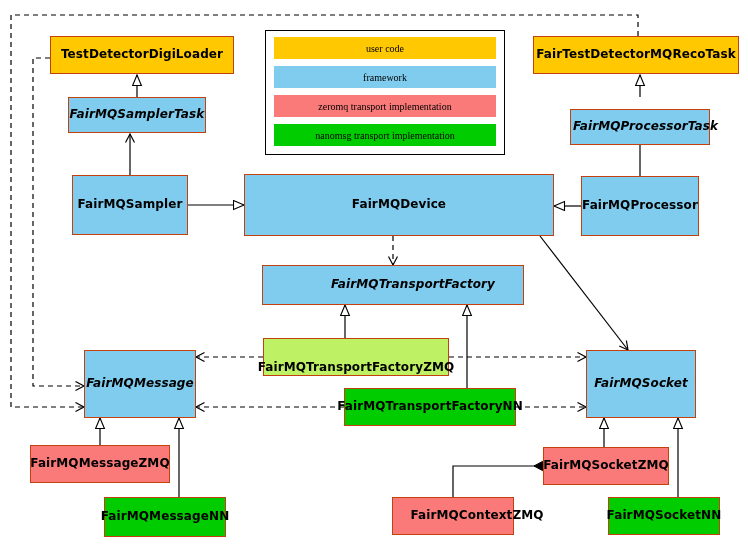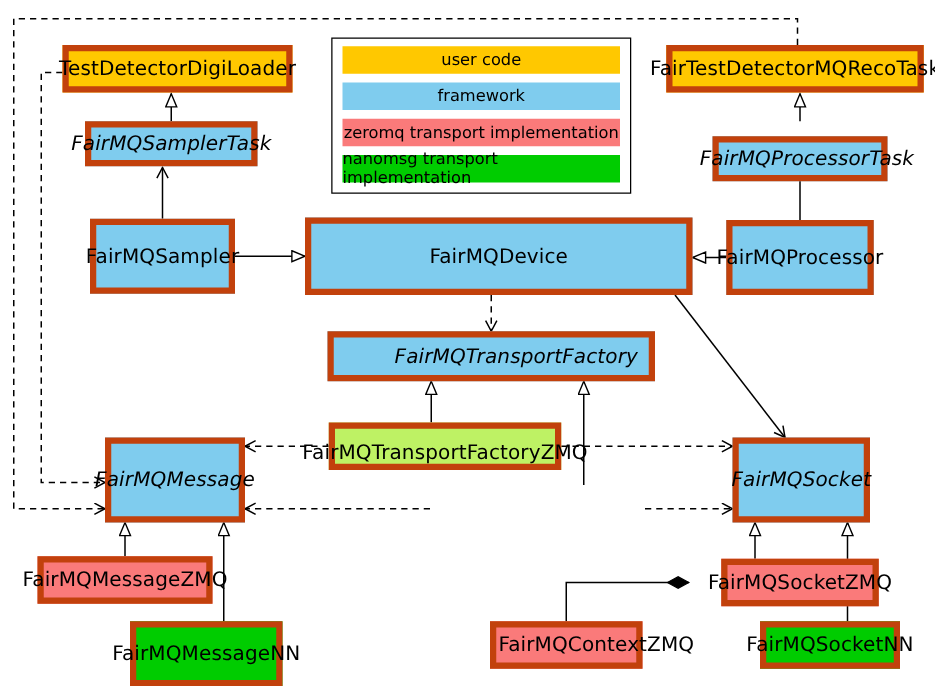--- a/index.html
+++ b/index.html
@@ -1,29 +1,29 @@
 <!DOCTYPE html>
 <html><head>
 <meta charset="utf-8">
 <style>
   html,body{margin:0;padding:0;background:#ffffff;}
   body{width:748px;height:549px;overflow:hidden;
        font-family:"DejaVu Sans","Liberation Sans",sans-serif;}
   #stage{position:relative;width:748px;height:549px;background:#fff;}
   svg#edges{position:absolute;left:0;top:0;width:748px;height:549px;}
-  .node{position:absolute;box-sizing:border-box;border:5px solid #c2410c;
+  .node{position:absolute;box-sizing:border-box;border:1px solid #c2410c;
         display:flex;align-items:center;justify-content:center;
-        text-align:center;font-weight:normal;font-size:16px;color:#000;
+        text-align:center;font-weight:bold;font-size:12px;color:#000;
         line-height:1.15;letter-spacing:.1px;}
   .node.italic{font-style:italic;}
   .legend-box{position:absolute;box-sizing:border-box;border:1px solid #000;
         background:#fff;}
   .legend-row{position:absolute;box-sizing:border-box;
         display:flex;align-items:center;justify-content:center;
-        font-size:13px;font-weight:normal;color:#000;}
+        font-size:10px;font-weight:normal;color:#000;font-family:Liberation Serif, serif;}
 </style>
 </head>
 <body>
 
 <div id="stage">
 
   <svg id="edges" viewBox="0 0 748 549" xmlns="http://www.w3.org/2000/svg">
     <defs>
       <marker id="hollowTri" markerWidth="14" markerHeight="14" refX="11.5" refY="5" orient="auto" markerUnits="userSpaceOnUse">
         <path d="M1,0.6 L11.5,5 L1,9.4 Z" fill="#fff" stroke="#000" stroke-width="1.1"></path>
@@ -126,38 +126,41 @@
   </div>
 
   <div class="node italic" style="left:262px;top:265px;width:262px;height:40px;background:#7FCCEE;padding-left:40px;">
     <span>FairMQTransportFactory</span>
   </div>
 
   <div class="node" style="left:263px;top:338px;width:186px;height:38px;background:#bef264;align-items:flex-end;">
     <span>FairMQTransportFactoryZMQ</span>
   </div>
 
+  <div class="node" style="left:344px;top:388px;width:172px;height:38px;background:#00CC00;">
+    <span>FairMQTransportFactoryNN</span>
+  </div>
 
   <div class="node italic" style="left:84px;top:350px;width:112px;height:68px;background:#7FCCEE;">
     <span>FairMQMessage</span>
   </div>
 
   <div class="node italic" style="left:586px;top:350px;width:110px;height:68px;background:#7FCCEE;">
     <span>FairMQSocket</span>
   </div>
 
   <div class="node" style="left:30px;top:445px;width:140px;height:38px;background:#FA7A7A;">
     <span>FairMQMessageZMQ</span>
   </div>
 
-  <div class="node" style="left:104px;top:497px;width:122px;height:52px;background:#00CC00;">
+  <div class="node" style="left:104px;top:497px;width:122px;height:40px;background:#00CC00;">
     <span>FairMQMessageNN</span>
   </div>
 
-  <div class="node" style="left:577px;top:447px;width:126px;height:38px;background:#FA7A7A;">
+  <div class="node" style="left:543px;top:447px;width:126px;height:38px;background:#FA7A7A;">
     <span>FairMQSocketZMQ</span>
   </div>
 
   <div class="node" style="left:392px;top:497px;width:122px;height:38px;background:#FA7A7A;padding-left:48px;">
     <span>FairMQContextZMQ</span>
   </div>
 
   <div class="node" style="left:608px;top:497px;width:112px;height:38px;background:#00CC00;">
     <span>FairMQSocketNN</span>
   </div>

